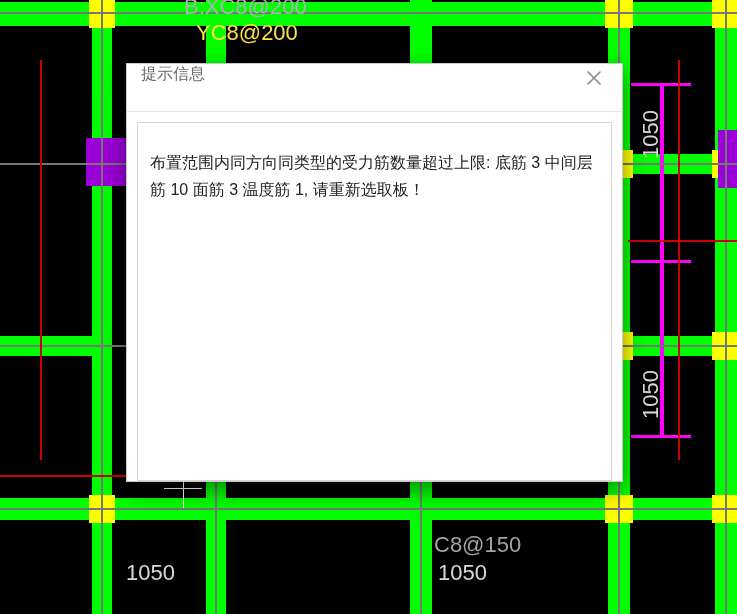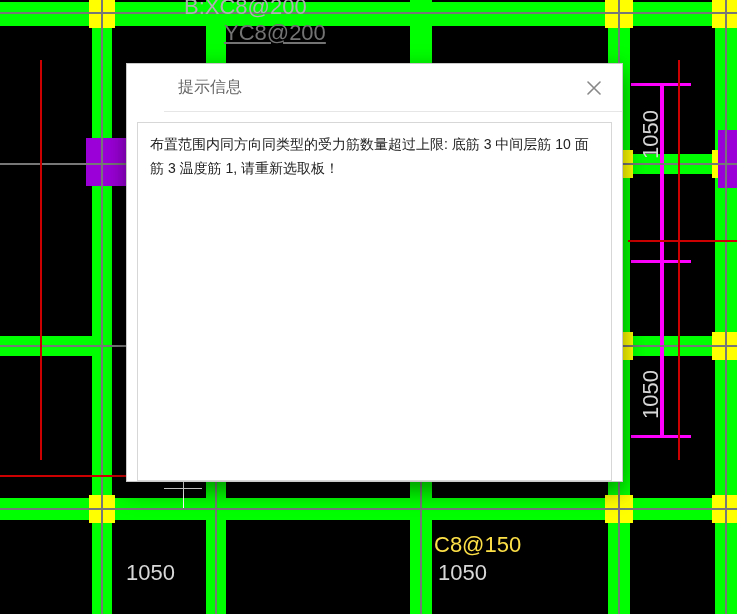--- a/index.html
+++ b/index.html
@@ -54,49 +54,47 @@
       height: 419px;
       background: #fff;
       border: 1px solid #c9c9c9;
       box-shadow: 0 8px 22px rgba(0,0,0,0.45);
       display: flex;
       flex-direction: column;
     }
     .dialog-titlebar {
       height: 48px;
       display: flex;
-      align-items: center;
       padding: 0 14px;
       border-bottom: 1px solid #e6e6e6;
       color: #555;
       font-size: 16px;
       user-select: none;
       justify-content: space-between;
-      margin-left: 37px;
     }
     .dialog-titlebar .title { color: #666; }
     .close-x {
       width: 28px; height: 28px;
       display: flex; align-items: center; justify-content: center;
       color: #888;
       cursor: pointer;
       font-size: 16px;
     }
     .close-x svg { stroke: #888; }
     .dialog-body {
       flex: 1;
       padding: 10px 10px 0 10px;
       display: flex;
       flex-direction: column;
     }
     .message-area {
       flex: 1;
       border: 1px solid #d7d7d7;
-      padding: 10px 12px;
-      font-size: 14px;
+      padding: 26px 12px;
+      font-size: 16px;
       color: #222;
       line-height: 1.7;
       background: #fff;
       overflow-y: auto;
     }
     .dialog-footer {
       height: 46px;
       display: flex;
       align-items: center;
       justify-content: flex-end;
@@ -164,23 +162,23 @@
 
   <div style="position:absolute;left:40px;top:60px;width:2px;height:400px;background:#c00;"></div>
   <div style="position:absolute;left:0px;top:475px;width:230px;height:2px;background:#c00;"></div>
   <div style="position:absolute;left:628px;top:240px;width:110px;height:2px;background:#c00;"></div>
   <div style="position:absolute;left:678px;top:60px;width:2px;height:400px;background:#c00;"></div>
 
   <div class="crosshair-v" style="left:183px;top:470px;height:38px;"></div>
   <div class="crosshair-h" style="top:488px;left:164px;width:38px;"></div>
 
   <div class="cad-text" style="left:184px;top:-6px;color:#aeb0b2;">B:XC8@200</div>
-  <div class="cad-text" style="left:224px;top:20px;color:#737373;text-decoration:underline;">YC8@200</div>
+  <div class="cad-text" style="left:196px;top:20px;color:#fde047;">YC8@200</div>
 
-  <div class="cad-text" style="left:434px;top:532px;color:#fde047;">C8@150</div>
+  <div class="cad-text" style="left:434px;top:532px;color:#a3a3a3;">C8@150</div>
 
   <div class="cad-text" style="left:126px;top:560px;color:#d8d8d8;">1050</div>
   <div class="cad-text" style="left:438px;top:560px;color:#d8d8d8;">1050</div>
 
   <div class="cad-text vertical" style="left:638px;top:110px;color:#d8d8d8;">1050</div>
   <div class="cad-text vertical" style="left:638px;top:370px;color:#d8d8d8;">1050</div>
 </div>
 
 <div class="dialog">
   <div class="dialog-titlebar">

